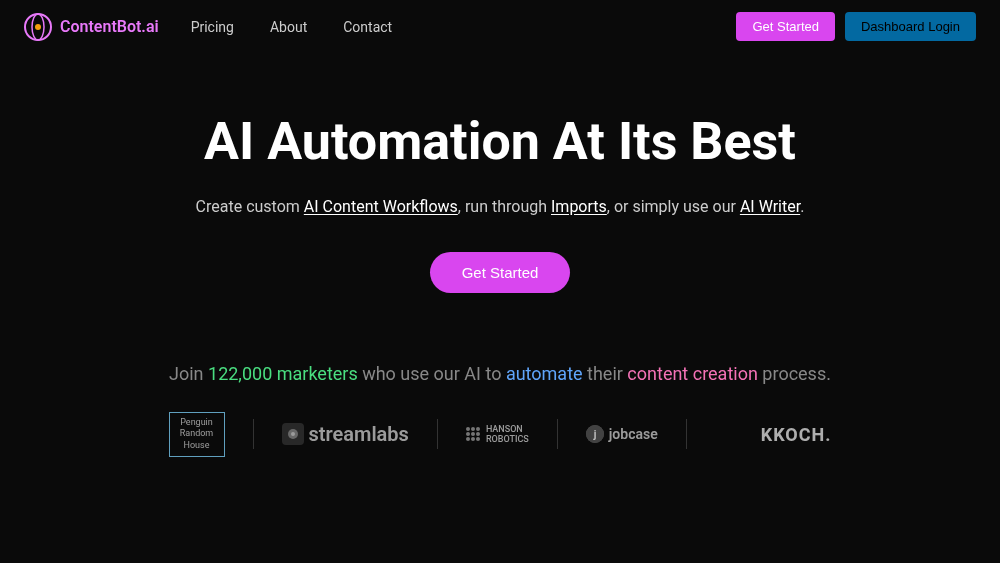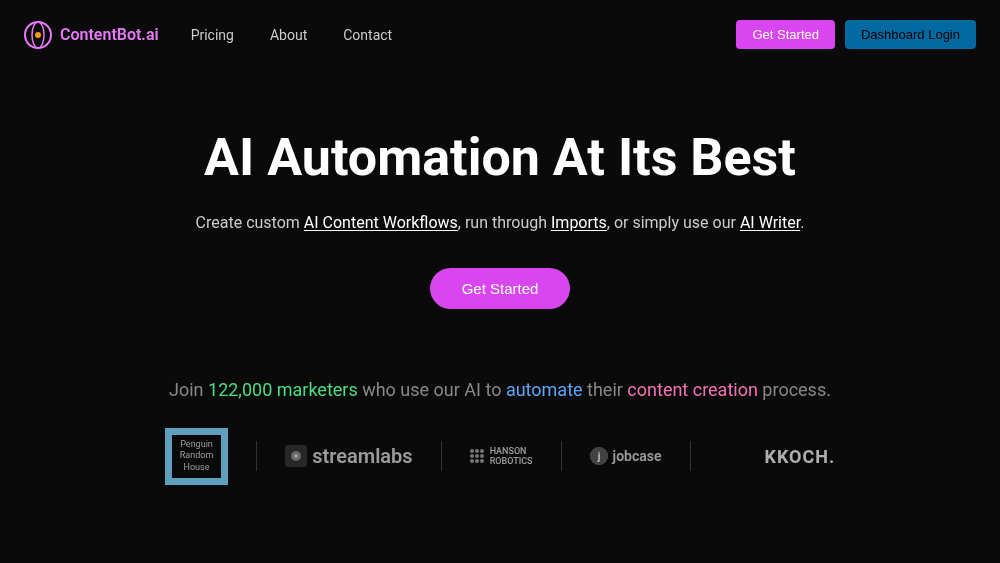--- a/index.html
+++ b/index.html
@@ -15,21 +15,21 @@
       font-family: -apple-system, BlinkMacSystemFont, 'Segoe UI', Roboto, sans-serif;
       color: #ffffff;
       overflow: hidden;
     }
 
     
     .navbar {
       display: flex;
       align-items: center;
       justify-content: space-between;
-      padding: 20px 24px;
+      padding: 12px 24px;
       position: relative;
       z-index: 10;
     }
 
     .navbar-left {
       display: flex;
       align-items: center;
       gap: 32px;
     }
 
@@ -172,21 +172,21 @@
     }
 
     .brand-item {
       display: flex;
       align-items: center;
       opacity: 0.75;
     }
 
     
     .brand-penguin {
-      border: 7px solid #7dd3fc;
+      border: 1px solid #7dd3fc;
       padding: 4px 8px;
       font-size: 9px;
       color: #cccccc;
       text-align: center;
       line-height: 1.3;
       min-width: 56px;
     }
 
     
     .brand-streamlabs {

